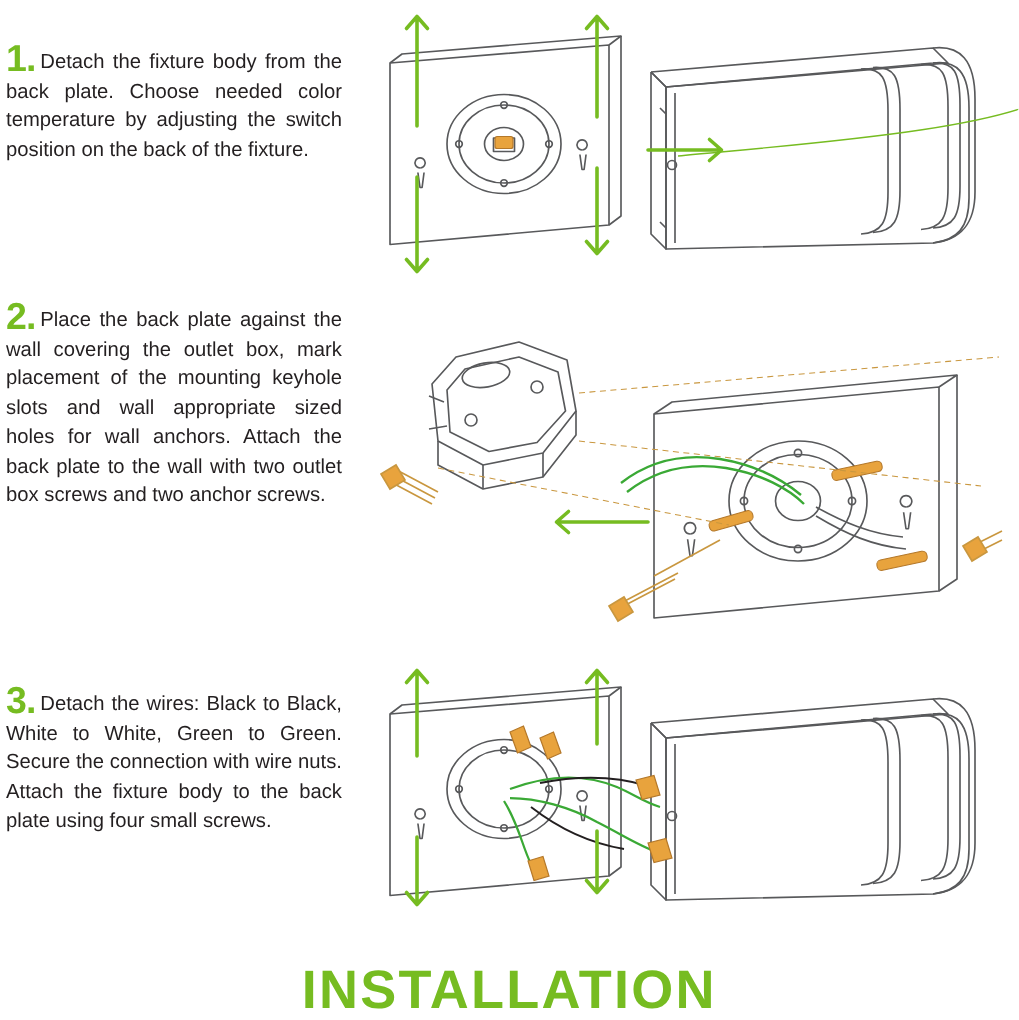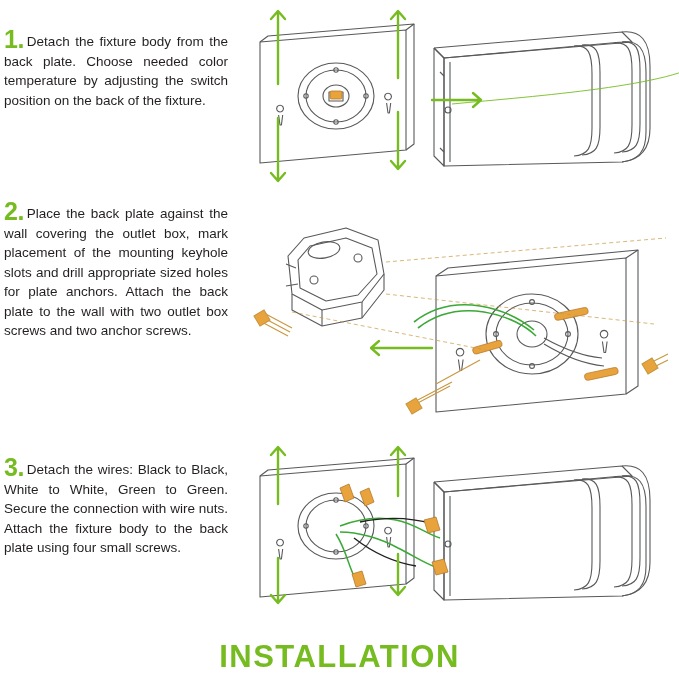--- a/index.html
+++ b/index.html
@@ -44,21 +44,21 @@
   #step2 { top: 202px; }
   #step3 { top: 458px; }
 
   
   .title {
     position: absolute;
     left: 0;
     top: 639px;
     width: 679px;
     text-align: center;
-    font-size: 31px;
+    font-size: 36px;
     font-weight: bold;
     letter-spacing: 1.5px;
     color: #76bc21;
   }
 
   
   .panel {
     position: absolute;
   }
   #panel1 { left: 236px; top: 0px;   width: 443px; height: 196px; }
@@ -70,21 +70,21 @@
 </head>
 <body>
 
 <div class="page">
 
   <div class="step" id="step1">
     <span class="step-num">1.</span><span>Detach the fixture body from the back plate. Choose needed color temperature by adjusting the switch position on the back of the fixture.</span>
   </div>
 
   <div class="step" id="step2">
-    <span class="step-num">2.</span><span>Place the back plate against the wall covering the outlet box, mark placement of the mounting keyhole slots and drill appropriate sized holes for plate anchors. Attach the back plate to the wall with two outlet box screws and two anchor screws.</span>
+    <span class="step-num">2.</span><span>Place the back plate against the wall covering the outlet box, mark placement of the mounting keyhole slots and wall appropriate sized holes for wall anchors. Attach the back plate to the wall with two outlet box screws and two anchor screws.</span>
   </div>
 
   <div class="step" id="step3">
     <span class="step-num">3.</span><span>Detach the wires: Black to Black, White to White, Green to Green. Secure the connection with wire nuts. Attach the fixture body to the back plate using four small screws.</span>
   </div>
 
   <div class="panel" id="panel1">
     <svg width="443" height="196" viewBox="0 0 443 196">
       <g fill="none" stroke="#58595b" stroke-width="1.1" stroke-linejoin="round">
 

